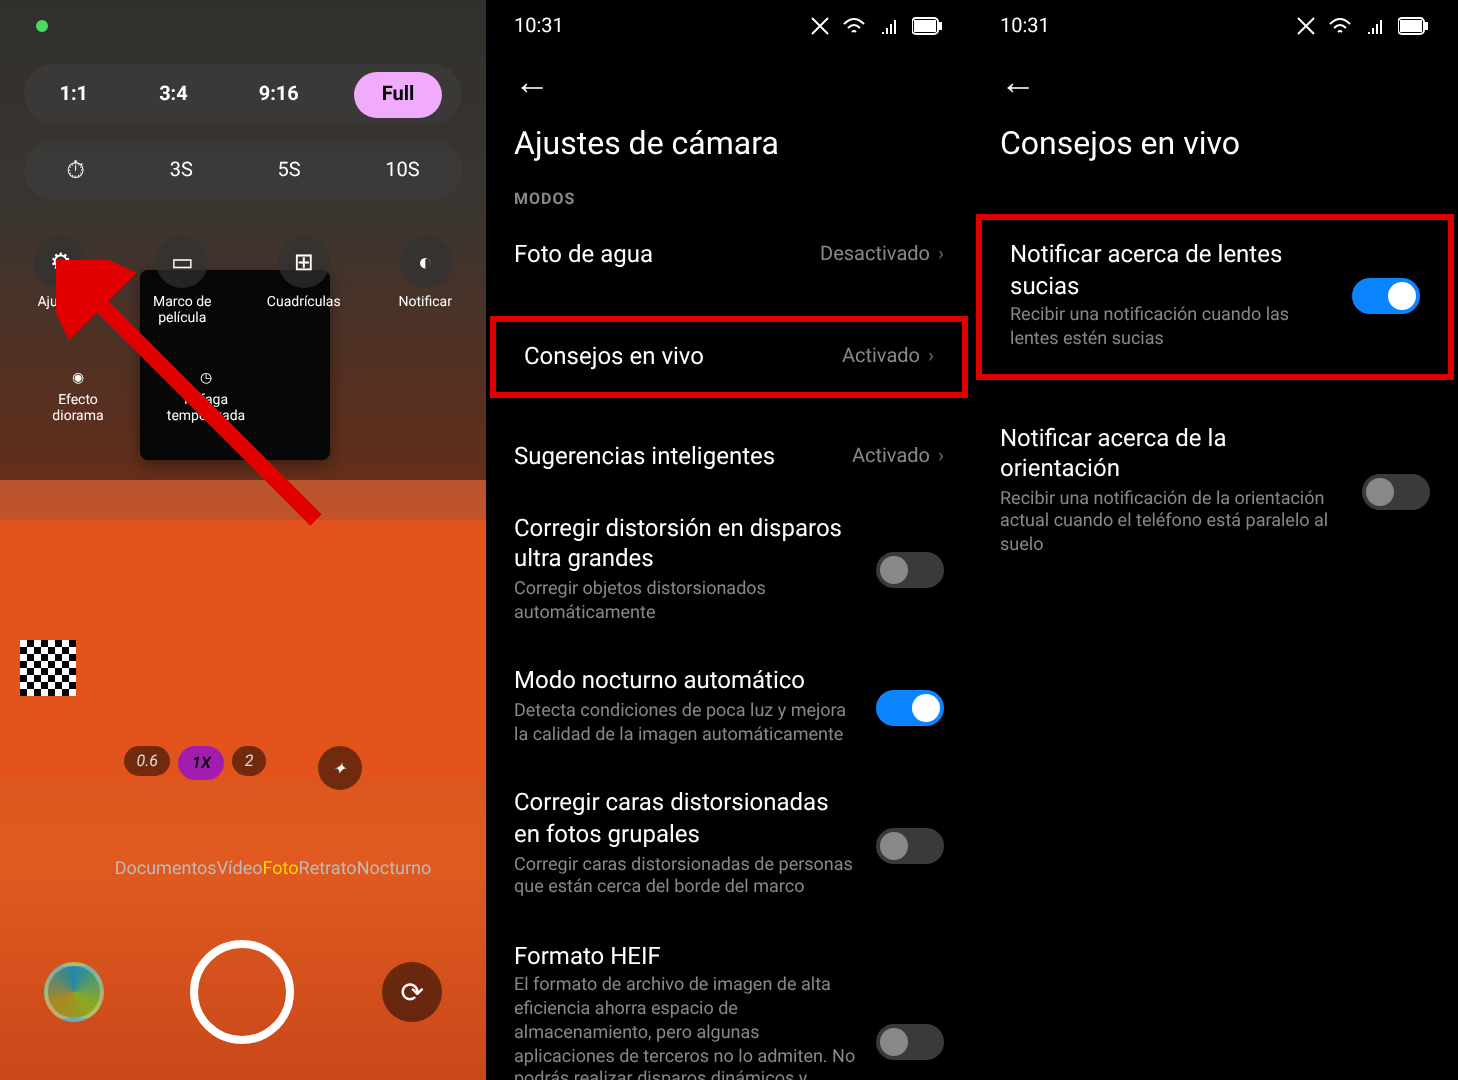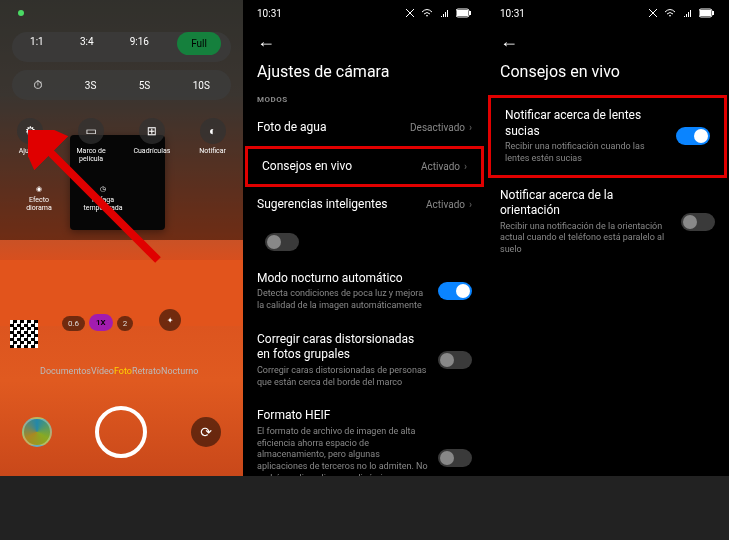--- a/index.html
+++ b/index.html
@@ -6,21 +6,21 @@
   body {
     font-family: -apple-system, BlinkMacSystemFont, "Segoe UI", Roboto, sans-serif;
     background: #222;
     display: flex;
     width: 729px;
     height: 540px;
     overflow: hidden;
   }
   .panel {
     width: 243px;
-    height: 476px;
+    height: 540px;
     position: relative;
     background: #000;
     color: #fff;
     overflow: hidden;
   }
   
   .camera-bg {
     position: absolute; inset: 0;
     background: linear-gradient(180deg, #5a5850 0%, #6b6158 20%, #d84f1e 55%, #e05a20 80%, #c9481a 100%);
   }
@@ -38,26 +38,26 @@
     background: repeating-conic-gradient(#000 0 25%, #fff 0 50%);
     background-size: 7px 7px;
   }
   .green-dot {
     position: absolute; top: 10px; left: 18px; width: 6px; height: 6px;
     background: #4ada64; border-radius: 50%;
   }
   .pill-row {
     position: absolute; top: 32px; left: 12px; right: 12px; height: 30px;
     background: rgba(60,60,60,0.75); border-radius: 15px;
-    display: flex; align-items: flex-start; justify-content: space-around;
-    font-size: 10px; font-weight: 400;
+    display: flex; align-items: center; justify-content: space-around;
+    font-size: 10px; font-weight: 700;
   }
   .pill-item { color: #fff; padding: 4px 8px; }
   .pill-item.active {
-    background: #15803d; color: #000; border-radius: 15px; padding: 6px 14px;
+    background: #f0abfc; color: #000; border-radius: 15px; padding: 6px 14px;
   }
   .timer-row {
     position: absolute; top: 70px; left: 12px; right: 12px; height: 30px;
     background: rgba(60,60,60,0.75); border-radius: 15px;
     display: flex; align-items: center; justify-content: space-around;
     font-size: 10px;
   }
   .timer-row .clock { font-size: 12px; }
   .option-row {
     position: absolute; top: 118px; left: 0; right: 0;
@@ -79,37 +79,38 @@
   .overlay-dark {
     position: absolute; top: 0; left: 0; right: 0; height: 240px;
     background: rgba(0,0,0,0.45);
   }
   .red-arrow {
     position: absolute; top: 130px; left: 28px; width: 140px; height: 140px;
     pointer-events: none;
   }
   .zoom-row {
     position: absolute; bottom: 145px; left: 0; right: 0;
-    display: flex; justify-content: center; align-items: flex-end; gap: 4px;
+    display: flex; justify-content: center; align-items: flex-start; gap: 4px;
     font-size: 8px;
+    font-style: italic;
   }
   .zoom-chip {
     background: rgba(0,0,0,0.5); color: #ddd; border-radius: 10px;
     padding: 3px 6px;
   }
   .zoom-chip.active {
     background: #a21caf; color: #000; padding: 4px 7px; font-weight: 600;
   }
   .zoom-row .flash {
     margin-left: 22px; width: 22px; height: 22px; border-radius: 50%;
     background: rgba(0,0,0,0.5); display:flex; align-items:center; justify-content:center;
   }
   .mode-row {
-    position: absolute; bottom: 100px; left: 16px; right: 0;
-    display: flex; justify-content: flex-start; font-size: 9px; padding-left: 24px;
+    position: absolute; bottom: 100px; left: 6px; right: 0;
+    display: flex; justify-content: center; font-size: 9px; padding-left: 24px;
   }
   .mode-row .mode { color: #bbb; }
   .mode-row .mode.active { color: #ffd400; font-weight: 400; }
   .shutter-row {
     position: absolute; bottom: 18px; left: 0; right: 0;
     display: flex; justify-content: space-around; align-items: center;
   }
   .thumb {
     width: 30px; height: 30px; border-radius: 50%;
     background: conic-gradient(#28a, #8a2, #a82, #28a);
@@ -148,21 +149,21 @@
   }
   .toggle::after {
     content: ""; position: absolute; top: 2px; left: 2px;
     width: 14px; height: 14px; border-radius: 50%; background: #888;
   }
   .toggle.on { background: #0a84ff; }
   .toggle.on::after { left: 18px; background: #fff; }
   .highlight {
     border: 3px solid #e00000;
   }
-  .highlight-m { margin: 0 2px; }
+  .highlight-m { margin: 12px 2px; }
 </style>
 </head>
 <body>
 
 <div class="panel">
   <div class="camera-bg">
     <div class="black-rect"></div>
     <div class="orange-box"></div>
     <div class="qr"></div>
   </div>
@@ -283,20 +284,24 @@
         <span class="chev">›</span>
       </div>
       <div class="setting">
         <div class="txt">
           <div class="title">Sugerencias inteligentes</div>
         </div>
         <span class="state">Activado</span>
         <span class="chev">›</span>
       </div>
       <div class="setting">
+        <div class="txt">
+          <div class="title">Corregir distorsión en disparos ultra grandes</div>
+          <div class="desc">Corregir objetos distorsionados automáticamente</div>
+        </div>
         <div class="toggle"></div>
       </div>
       <div class="setting">
         <div class="txt">
           <div class="title">Modo nocturno automático</div>
           <div class="desc">Detecta condiciones de poca luz y mejora la calidad de la imagen automáticamente</div>
         </div>
         <div class="toggle on"></div>
       </div>
       <div class="setting">

